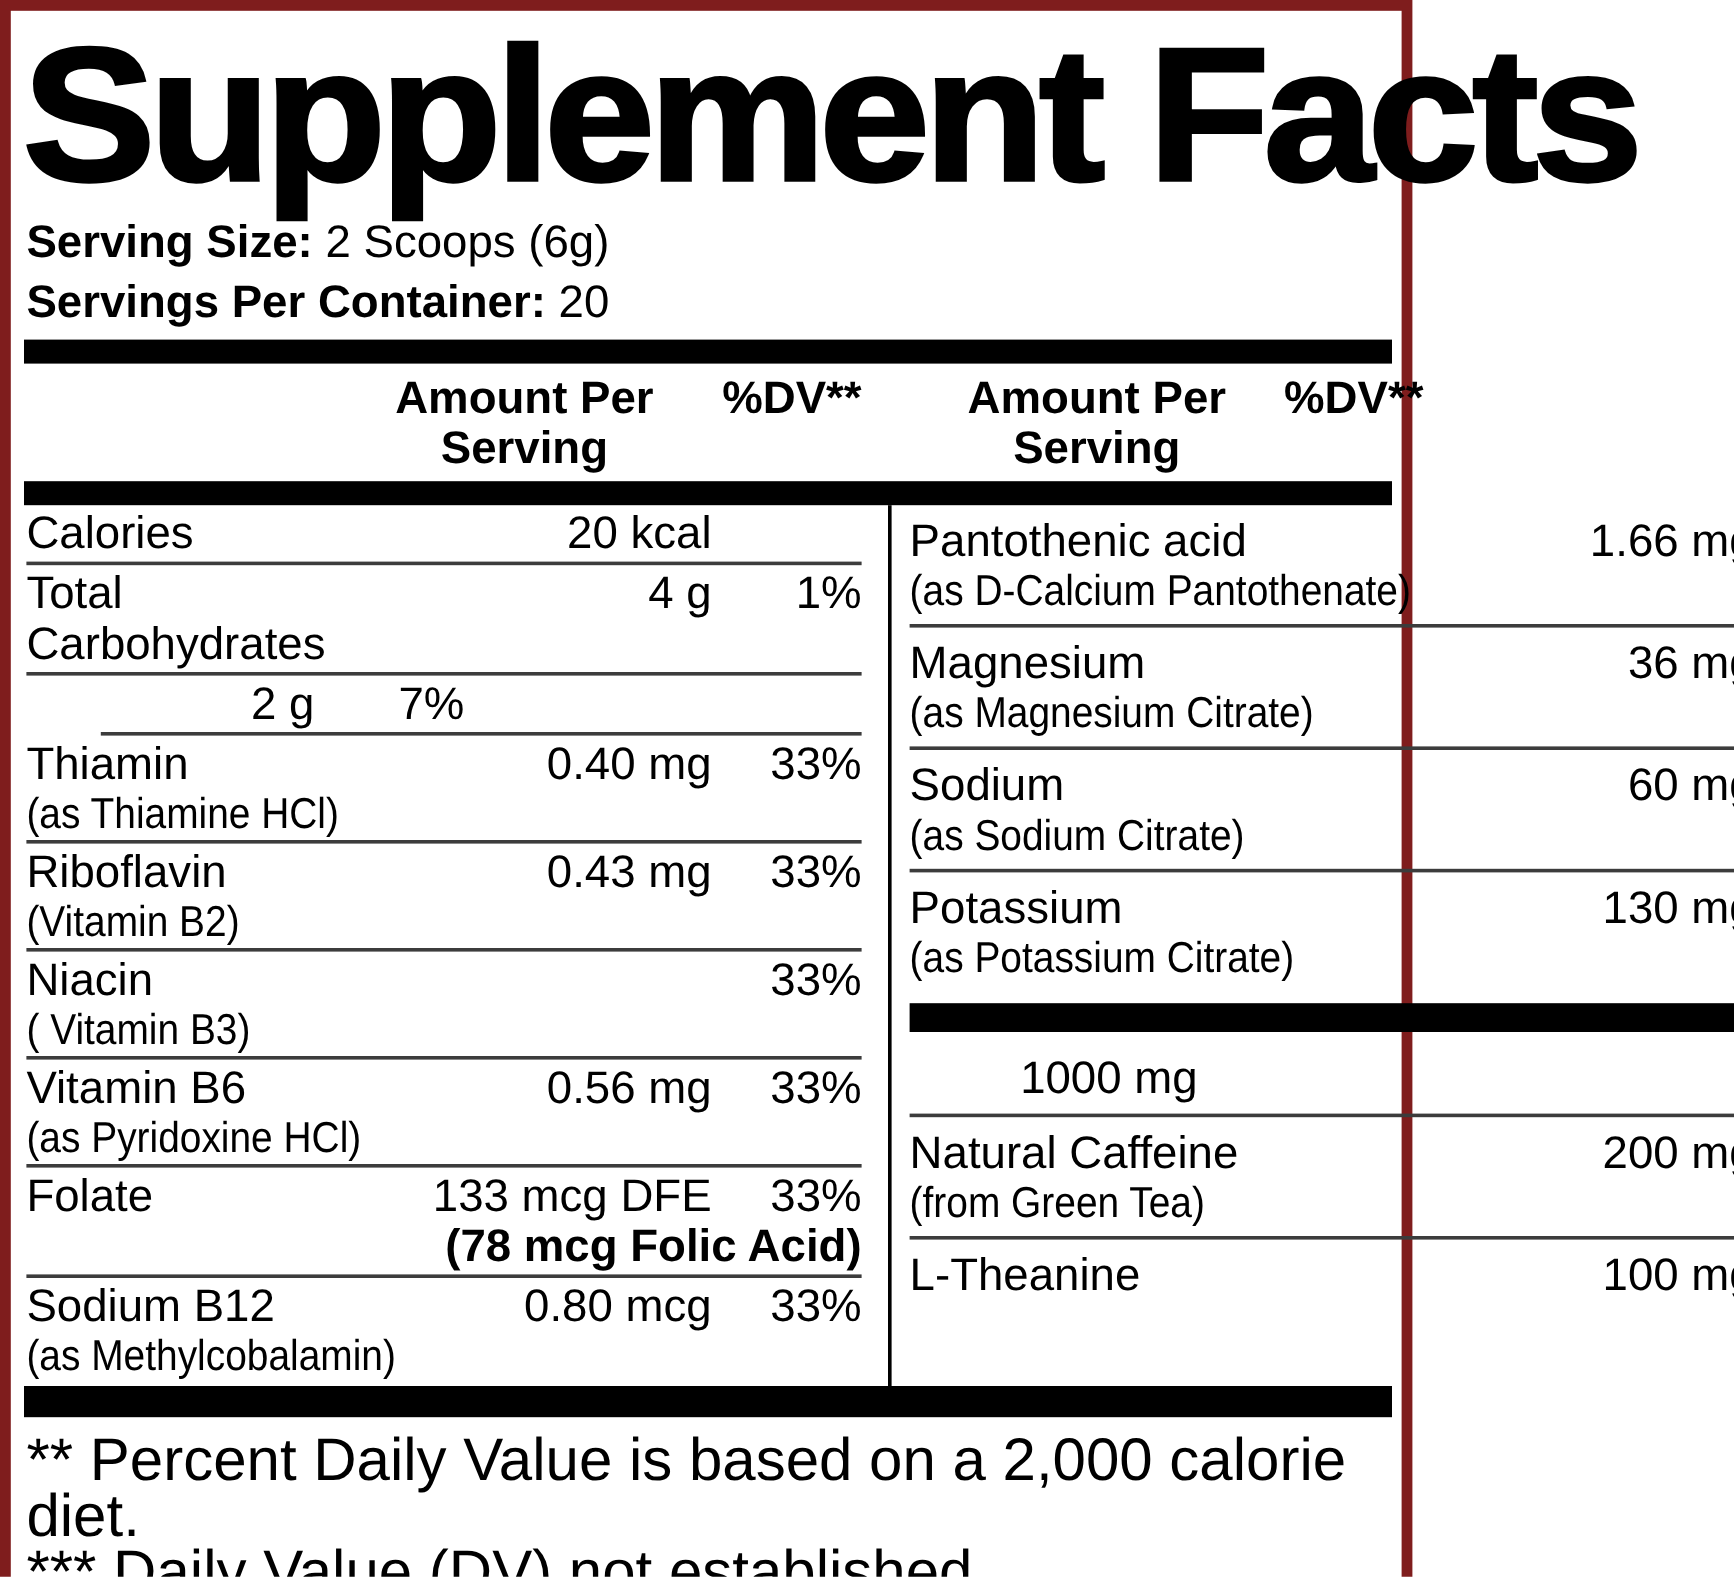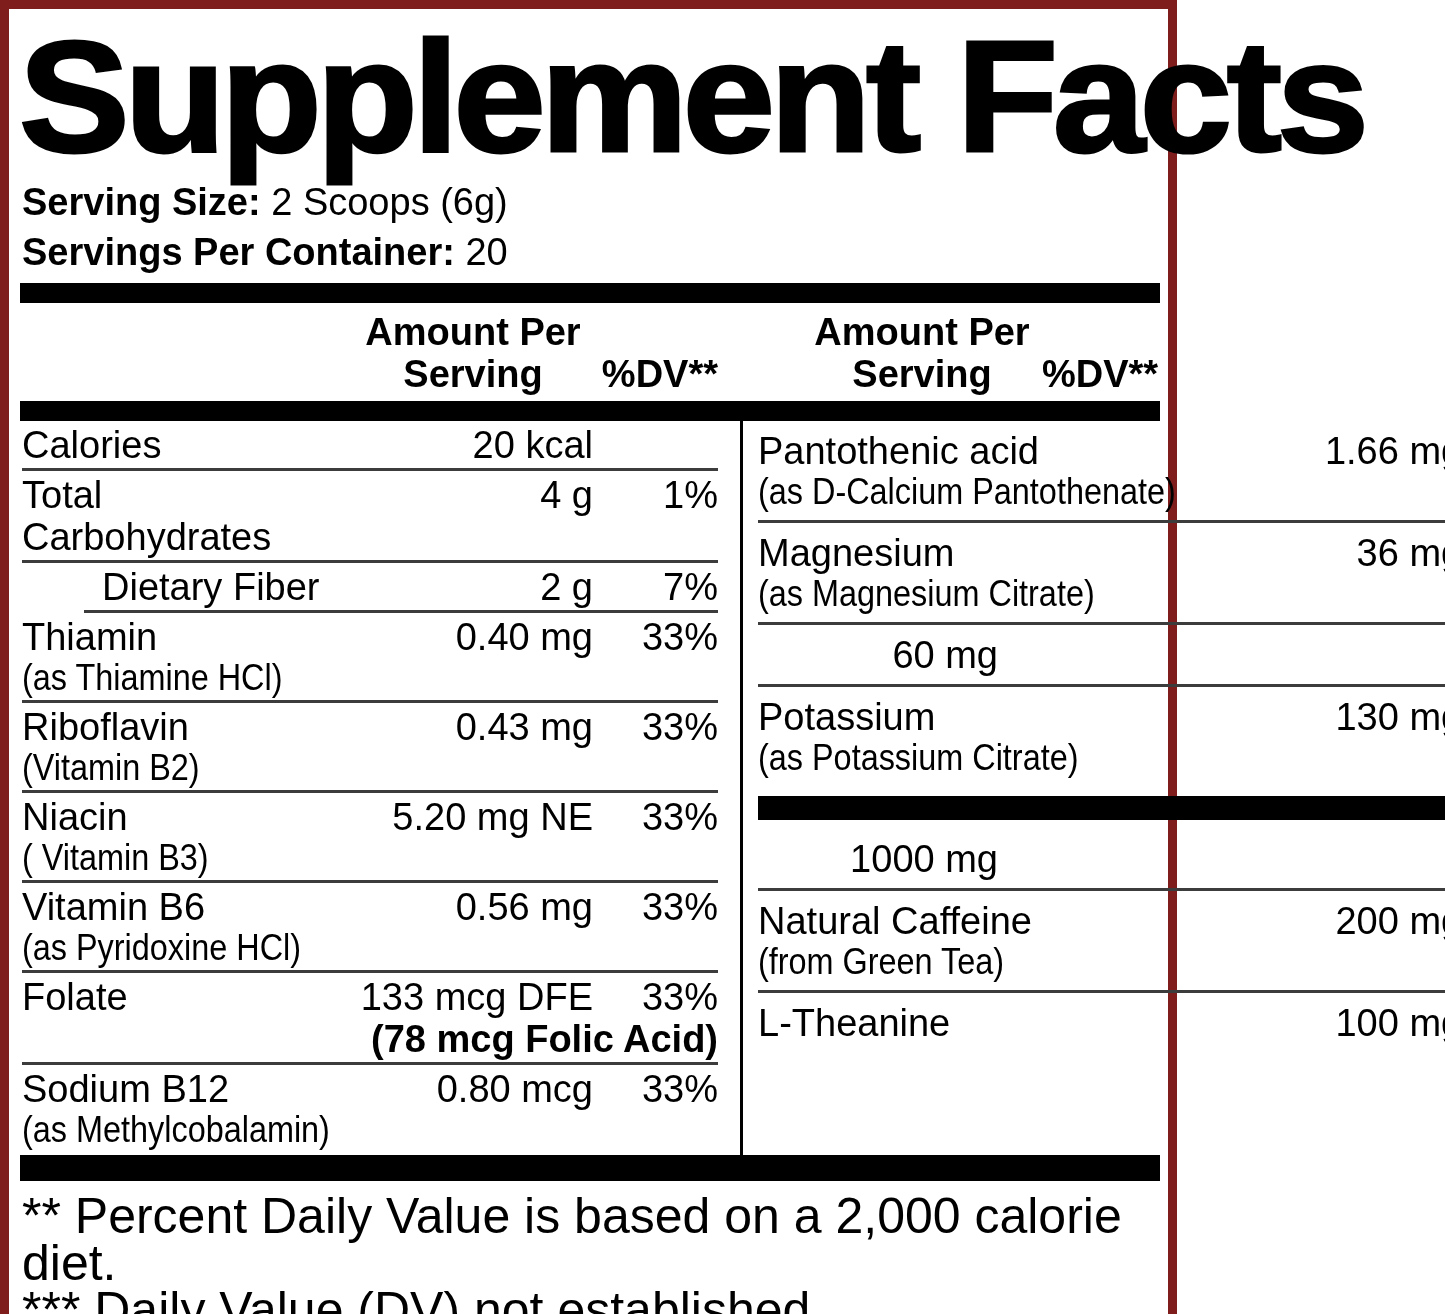--- a/index.html
+++ b/index.html
@@ -40,21 +40,21 @@
   .bar.thick{height:26px;}
   .bar.top{margin-top:6px;}
   
   .columns{display:flex;align-items:stretch;}
   .col-left{width:696px;flex:none;padding-left:13px;}
   .vdiv{width:3px;flex:none;background:#000;margin-left:22px;margin-right:15px;}
   .vdiv.ghost{background:transparent;}
   .col-right{flex:1;padding-right:11px;}
   
   .header-zone{padding:8px 0 6px;}
-  .hrow{display:flex;align-items:flex-end;}
+  .hrow{display:flex;align-items:flex-start;gap:36px;}
   .hrow .f-label{flex:1;}
   .hdr{font-weight:bold;font-size:36px;line-height:42px;}
   .hrow .f-amt{text-align:center;}
   .hrow .f-dv{text-align:right;}
   
   .f-label{flex:1;min-width:0;}
   .f-amt{width:240px;flex:none;text-align:right;}
   .f-dv{width:125px;flex:none;text-align:right;}
   .col-right .f-dv{width:115px;}
   .rows .row{position:relative;padding:3px 0 5px;}
@@ -141,24 +141,20 @@
         <div class="row-name">Total Carbohydrates</div>
 
       </div>
       <div class="f-amt">4 g</div>
       <div class="f-dv">1%</div>
     </div>
 
   </div>
         <div class="row indent">
     <div class="frow">
-      <div class="f-label">
-        <div class="row-name">Dietary Fiber</div>
-
-      </div>
       <div class="f-amt">2 g</div>
       <div class="f-dv">7%</div>
     </div>
 
   </div>
         <div class="row">
     <div class="frow">
       <div class="f-label">
         <div class="row-name">Thiamin</div>
         <div class="sub">(as Thiamine HCl)</div>
@@ -178,21 +174,20 @@
       <div class="f-dv">33%</div>
     </div>
 
   </div>
         <div class="row">
     <div class="frow">
       <div class="f-label">
         <div class="row-name">Niacin</div>
         <div class="sub">( Vitamin B3)</div>
       </div>
-      <div class="f-amt">5.20 mg NE</div>
       <div class="f-dv">33%</div>
     </div>
 
   </div>
         <div class="row">
     <div class="frow">
       <div class="f-label">
         <div class="row-name">Vitamin B6</div>
         <div class="sub">(as Pyridoxine HCl)</div>
       </div>
@@ -244,20 +239,24 @@
         <div class="row-name">Magnesium</div>
         <div class="sub">(as Magnesium Citrate)</div>
       </div>
       <div class="f-amt">36 mg</div>
 
     </div>
 
   </div>
           <div class="row">
     <div class="frow">
+      <div class="f-label">
+        <div class="row-name">Sodium</div>
+        <div class="sub">(as Sodium Citrate)</div>
+      </div>
       <div class="f-amt">60 mg</div>
 
     </div>
 
   </div>
           <div class="row">
     <div class="frow">
       <div class="f-label">
         <div class="row-name">Potassium</div>
         <div class="sub">(as Potassium Citrate)</div>

